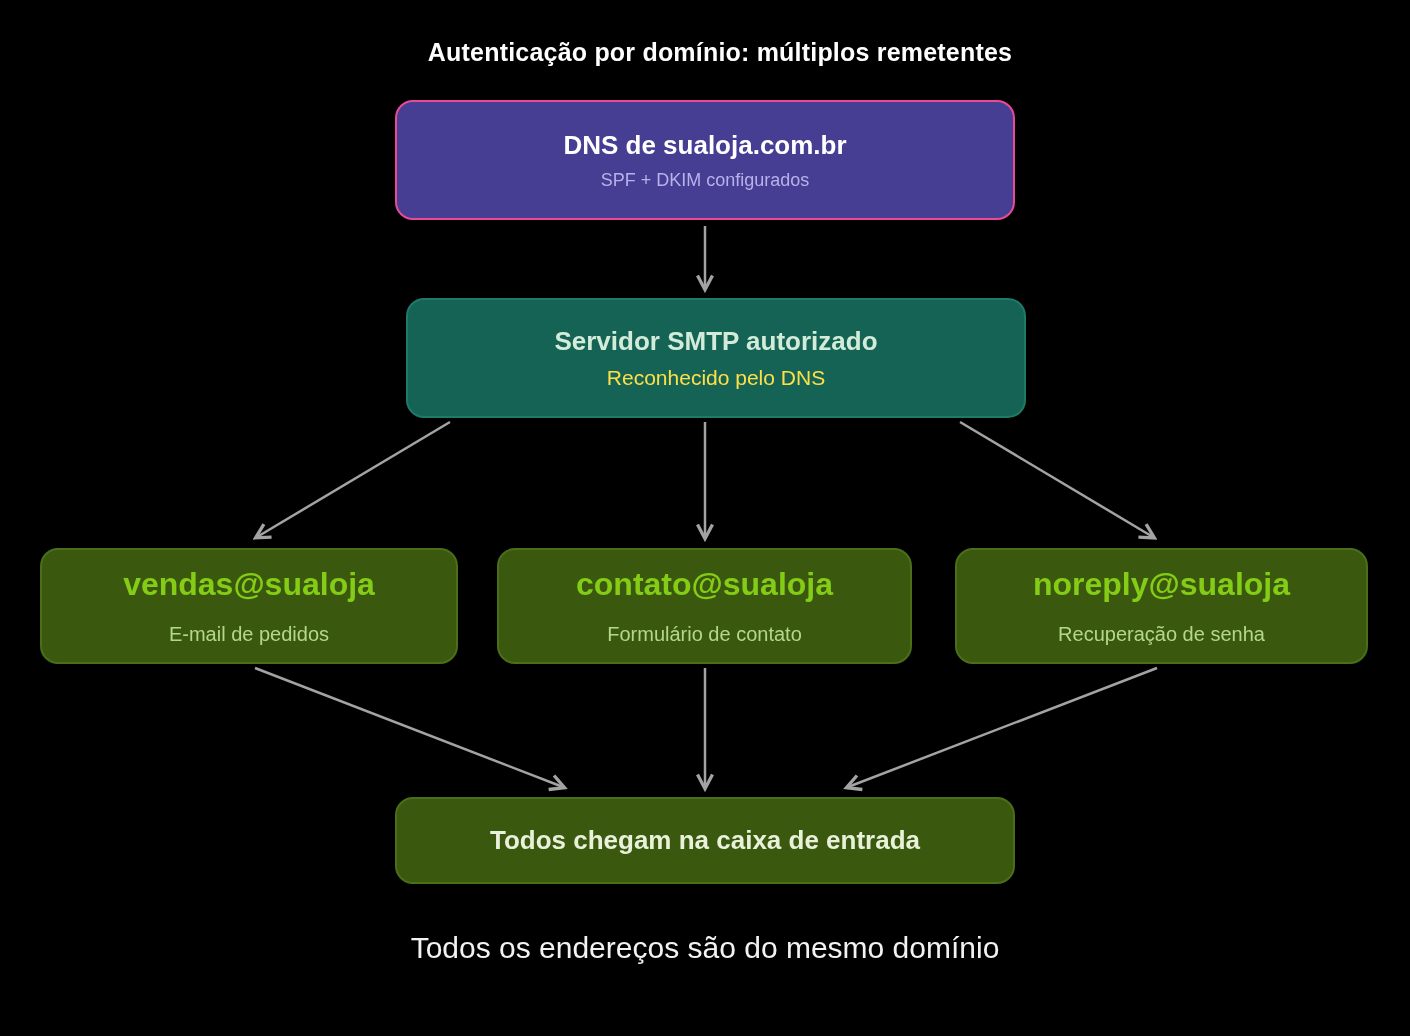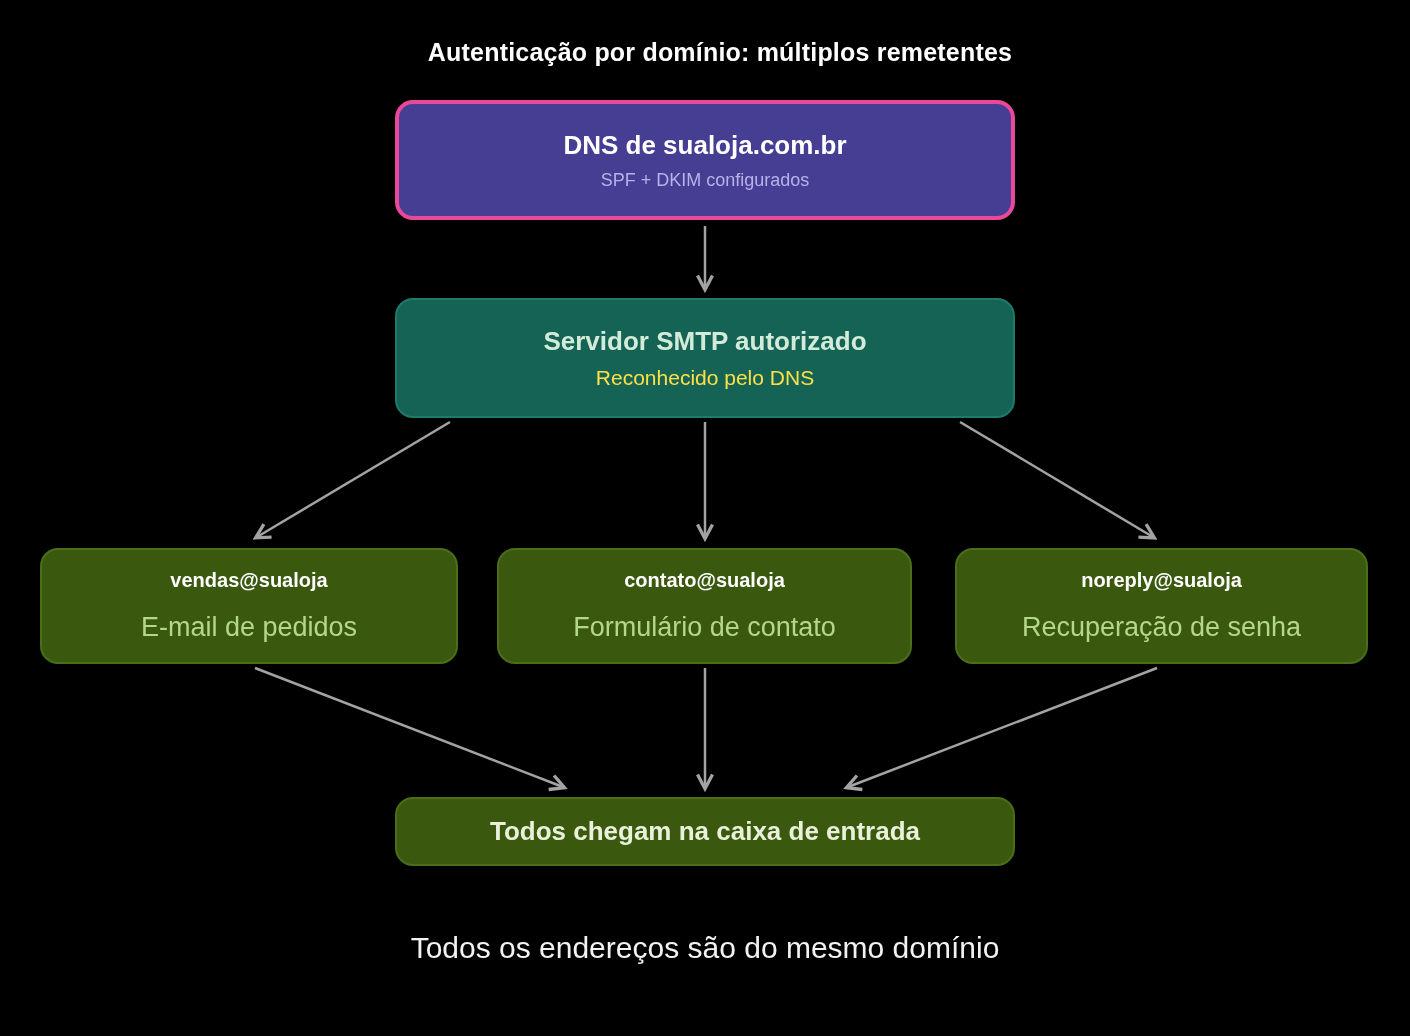--- a/index.html
+++ b/index.html
@@ -48,53 +48,53 @@
   .node-title {
     font-weight: 700;
   }
   
   .dns {
     left: 395px;
     top: 100px;
     width: 620px;
     height: 120px;
     background: #453e92;
-    border: 4px solid #ec4899;
+    border: 2px solid #ec4899;
   }
   .dns .node-title { color: #ffffff; font-size: 26px; margin-bottom: 9px; }
   .dns .node-sub   { color: #b9b1ea; font-size: 18px; }
   
   .smtp {
-    left: 395px;
+    left: 406px;
     top: 298px;
     width: 620px;
     height: 120px;
     background: #156355;
     border: 2px solid #1e7a69;
   }
   .smtp .node-title { color: #d2ecd9; font-size: 26px; margin-bottom: 9px; }
   .smtp .node-sub   { color: #fde047; font-size: 21px; }
   
   .sender {
     top: 548px;
     height: 116px;
     background: #3a590f;
     border: 2px solid #4b6e19;
   }
-  .sender .node-title { color: #ffffff; font-size: 20px; margin-bottom: 20px; }
-  .sender .node-sub   { color: #b4d88b; font-size: 27px; }
+  .sender .node-title { color: #84cc16; font-size: 32px; margin-bottom: 20px; }
+  .sender .node-sub   { color: #b4d88b; font-size: 20px; }
   .sender-1 { left: 40px;  width: 418px; }
   .sender-2 { left: 497px; width: 415px; }
   .sender-3 { left: 955px; width: 413px; }
   
   .inbox {
     left: 395px;
     top: 797px;
     width: 620px;
-    height: 69px;
+    height: 87px;
     background: #3a590f;
     border: 2px solid #4b6e19;
   }
   .inbox .node-title { color: #e9f1da; font-size: 26px; }
   
   .footer-line {
     position: absolute;
     left: 0;
     width: 100%;
     text-align: center;

